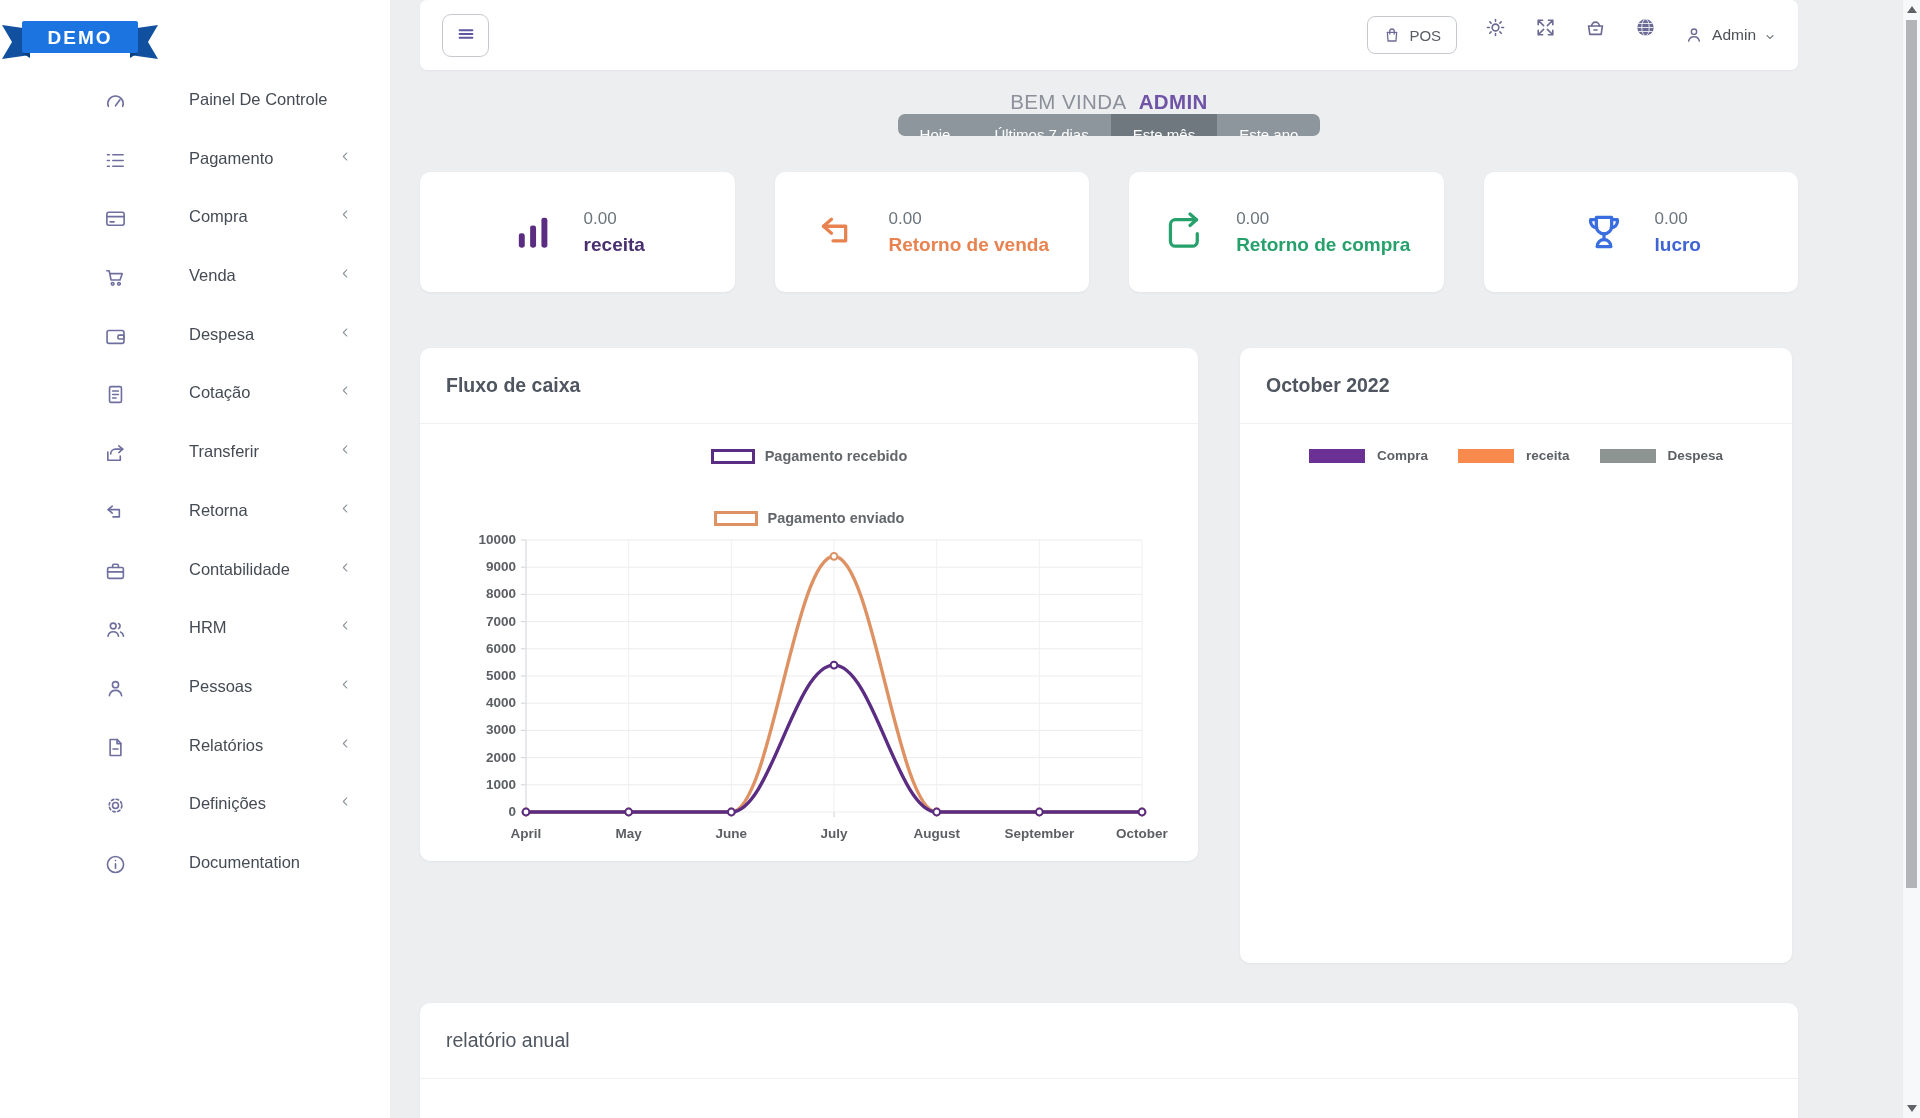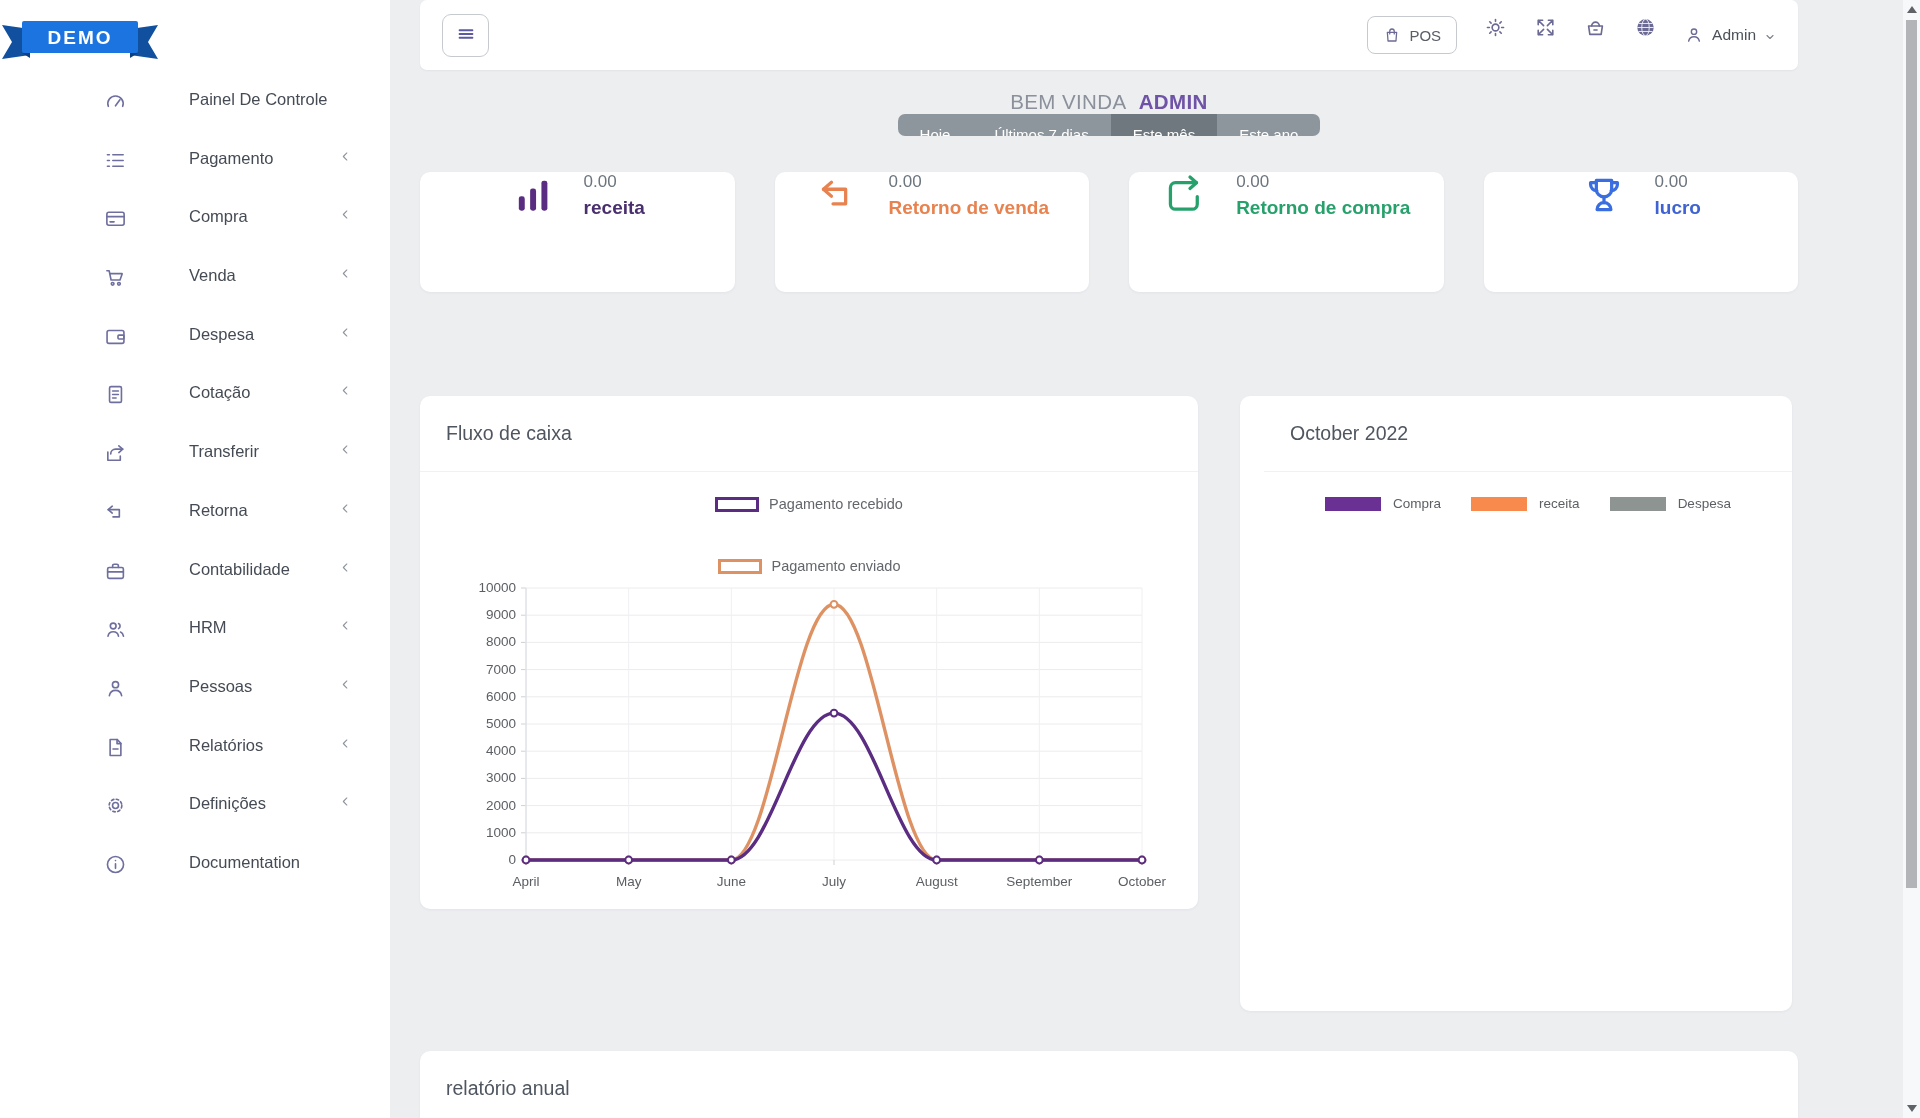--- a/index.html
+++ b/index.html
@@ -45,31 +45,31 @@
   .welcome { font-size:20.5px; letter-spacing:.4px; }
   .welcome .greet { color:#8b909a; font-weight:400; }
   .welcome .uname { color:#6f53a6; font-weight:700; margin-left:6px; }
   .filter-group { display:flex; border-radius:7px; overflow:hidden; }
   .filter-btn { background:#8e969d; color:#fff; border:none; font-size:15px; padding:12px 22px;
                 font-family:inherit; cursor:pointer; }
   .filter-btn.active { background:#70787f; }
   
   .cards-row { display:flex; gap:40px; margin-top:36px; }
   .stat-card { flex:1; height:120px; background:#fff; border-radius:10px;
-               box-shadow:0 1px 3px rgba(40,40,90,.05); display:flex; 
+               box-shadow:0 1px 3px rgba(40,40,90,.05); display:flex; align-items:center;
                justify-content:center; gap:28px; }
   .stat-icon { width:46px; height:46px; }
   .stat-icon svg { width:100%; height:100%; }
   .stat-value { font-size:17px; color:#6c757d; }
   .stat-label { font-size:19px; font-weight:600; margin-top:5px; }
   
-  .panels-row { display:flex; gap:42px; margin-top:104px; align-items:flex-start; }
+  .panels-row { display:flex; gap:42px; margin-top:56px; align-items:flex-start;font-weight:bold; }
   .panel { background:#fff; border-radius:10px; box-shadow:0 1px 3px rgba(40,40,90,.05); }
   .chart-card { width:778px; height:513px; }
-  .october-card { width:552px; height:615px;padding-left:24px; }
+  .october-card { width:552px; height:615px; }
   .annual-card { width:1378px; height:160px; margin-top:40px; }
   .card-head { padding:26px; font-size:19.5px; color:#4f5660; border-bottom:1px solid #eff1f3; }
   .chart-legend { display:flex; justify-content:center; align-items:center; gap:46px; margin-top:24px;flex-direction:column; }
   .legend-item { display:flex; align-items:center; gap:10px; font-size:14.5px; color:#63666b; }
   .legend-box { width:44px; height:15px; background:#fff; }
   .line-chart-wrap { margin-top:2px; }
   .line-chart-wrap svg { display:block; margin:0 auto; }
   .october-legend { display:flex; justify-content:center; align-items:center; gap:30px; margin-top:24px; }
   .o-legend-item { display:flex; align-items:center; gap:12px; font-size:13.5px; color:#5c5f63; }
   .o-swatch { width:56px; height:14px; }

